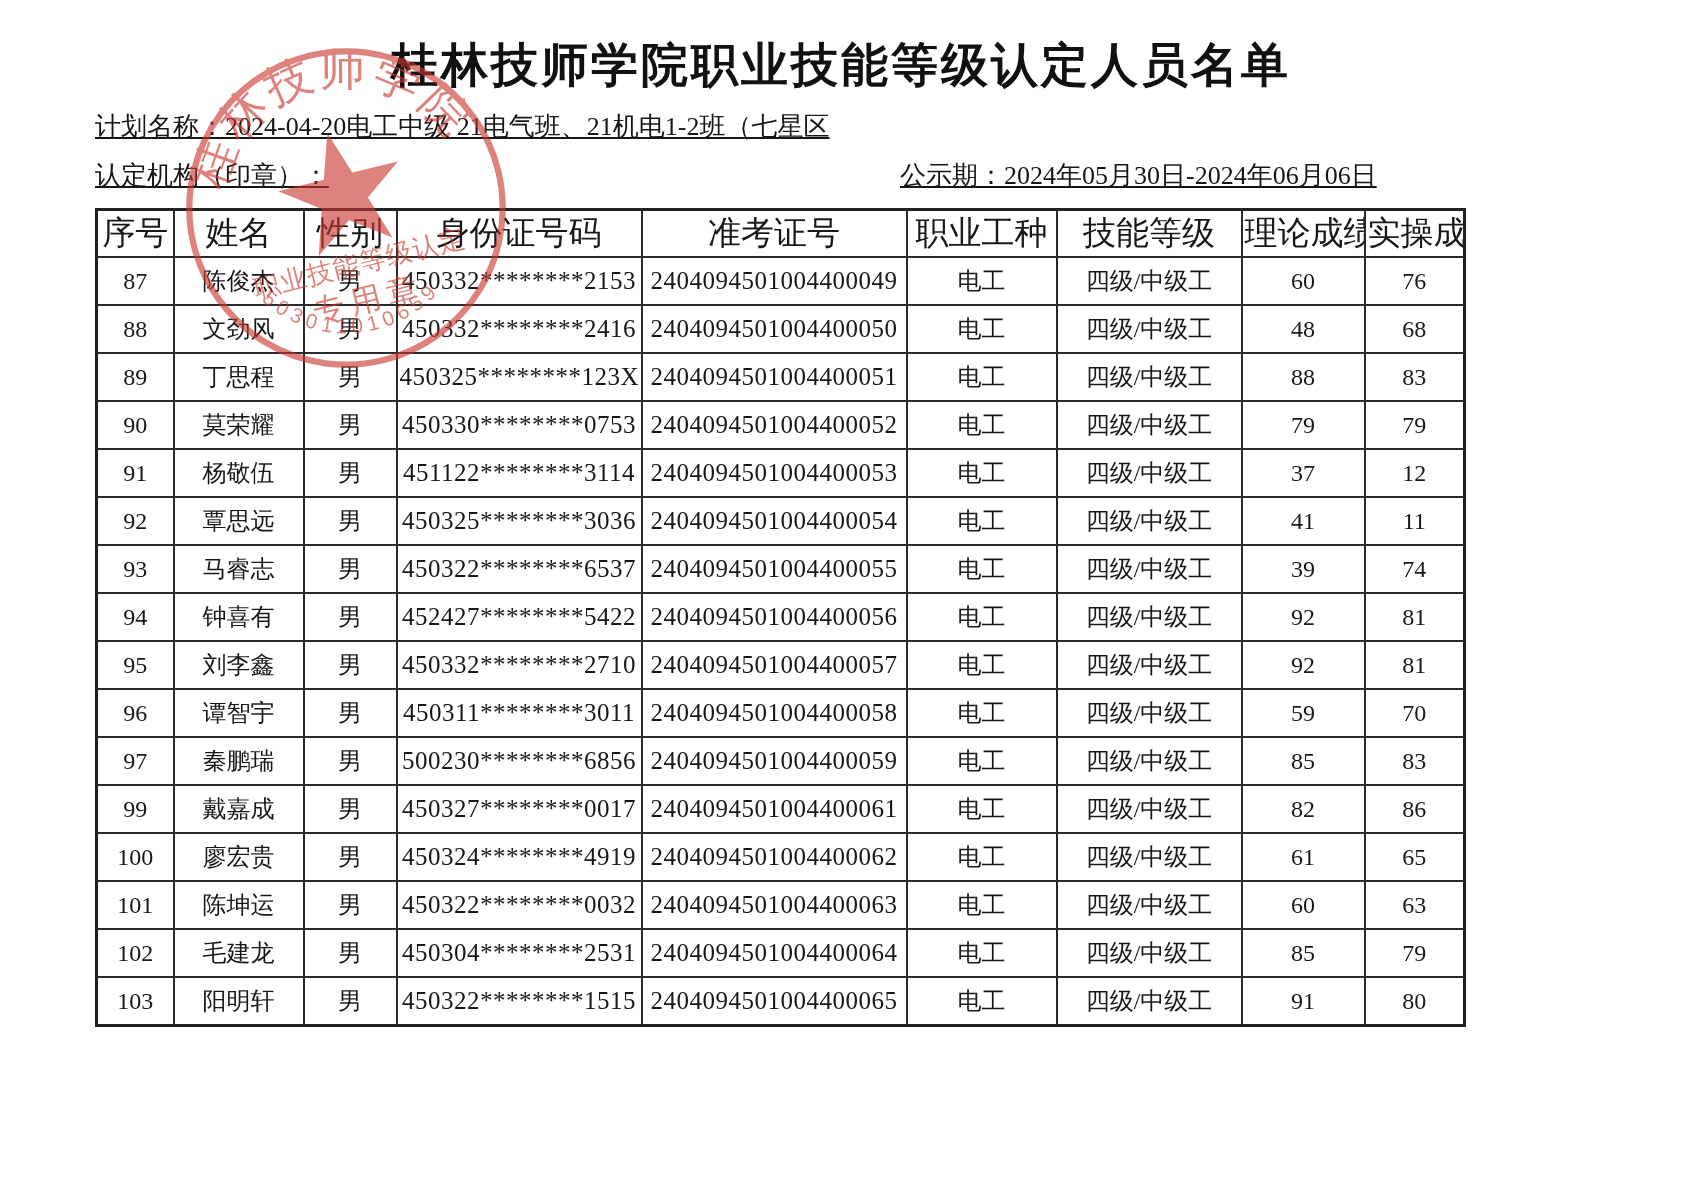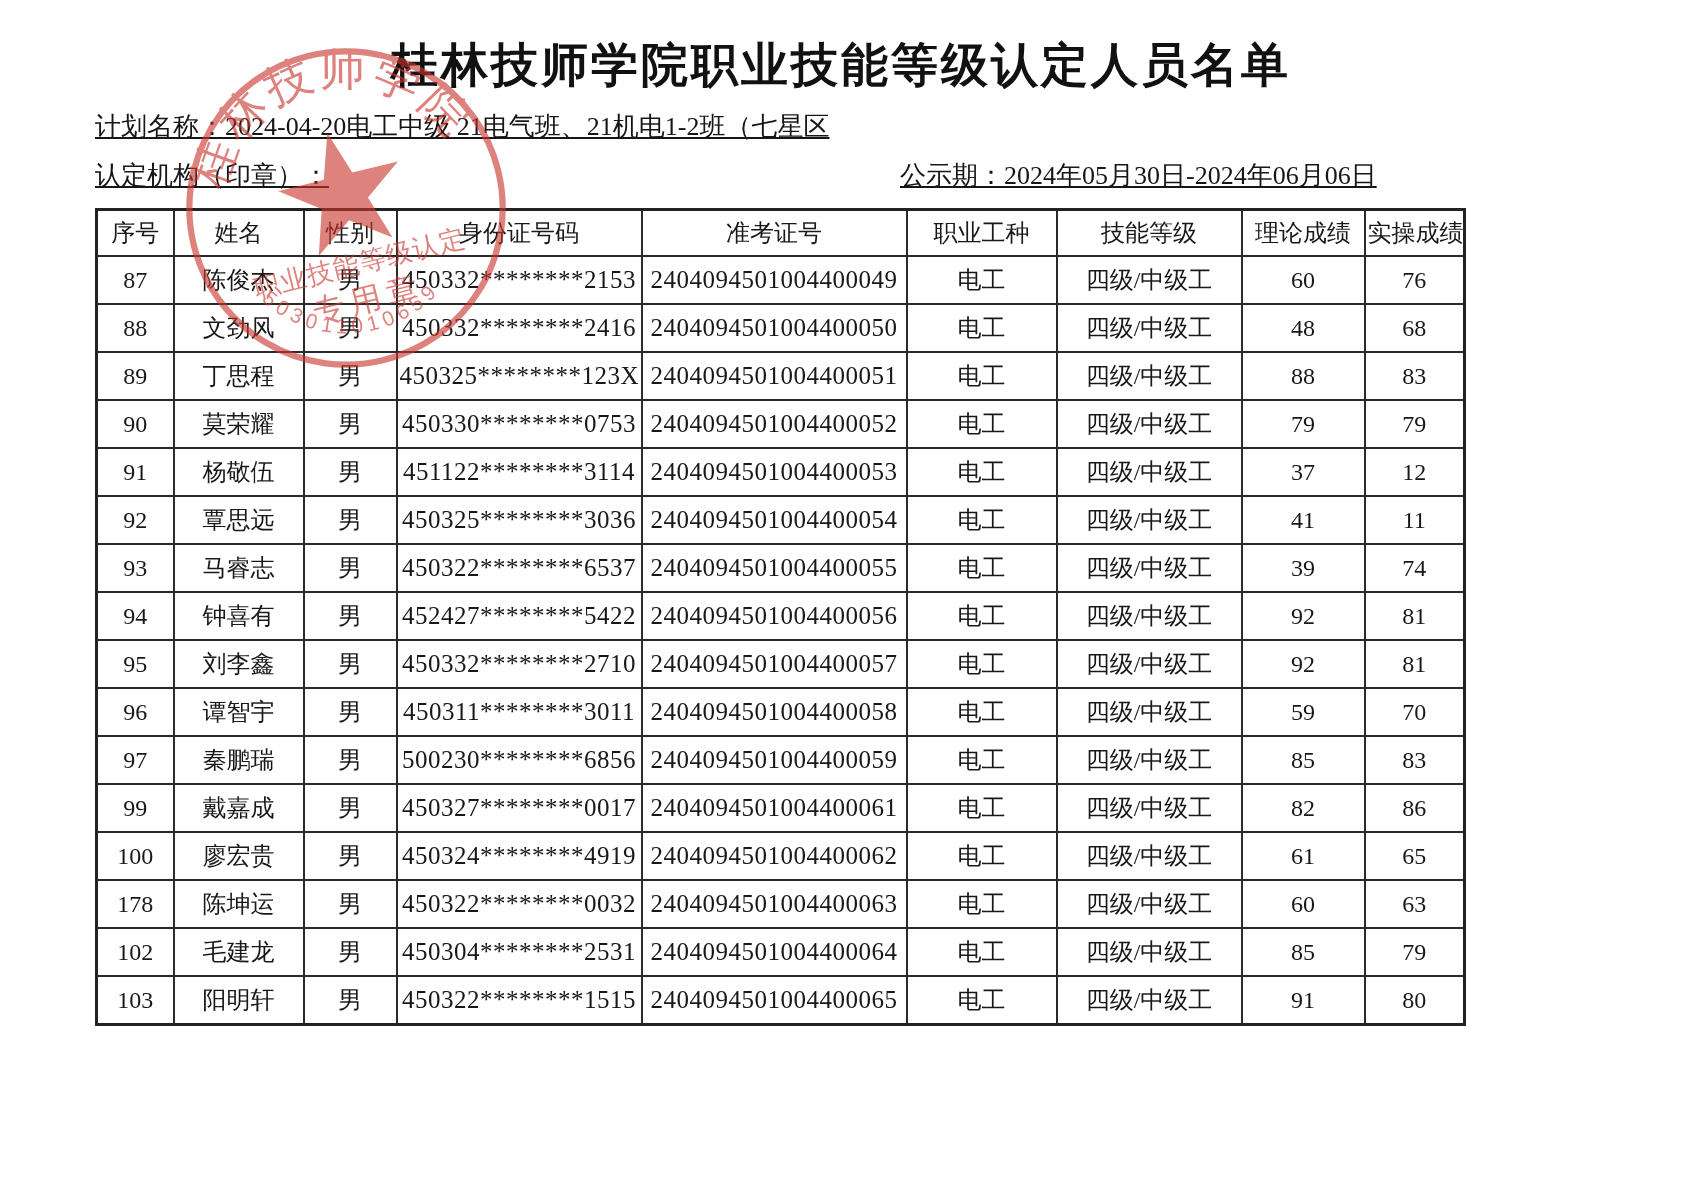--- a/index.html
+++ b/index.html
@@ -49,21 +49,21 @@
     color:#181818;
   }
   .doc-table th, .doc-table td {
     border:2px solid #2a2a2a;
     padding:0 2px;
     font-weight:normal;
     overflow:hidden;
     white-space:nowrap;
   }
   .doc-table { border:3px solid #222; }
-  .doc-table thead th { height:44px; font-size:24px; }
+  .doc-table thead th { height:44px; font-size:33px; }
   .doc-table tbody td { height:46px; }
   
   .doc-table td:nth-child(4), .doc-table td:nth-child(5) { font-size:25px; letter-spacing:0.5px; }
   .stamp {
     position:absolute;
     left:158px; top:20px;
     width:376px; height:376px;
     transform:rotate(-14deg);
     opacity:0.62;
     pointer-events:none;
@@ -255,21 +255,21 @@
           <td>廖宏贵</td>
           <td>男</td>
           <td>450324********4919</td>
           <td>2404094501004400062</td>
           <td>电工</td>
           <td>四级/中级工</td>
           <td>61</td>
           <td>65</td>
         </tr>
         <tr>
-          <td>178</td>
+          <td>101</td>
           <td>陈坤运</td>
           <td>男</td>
           <td>450322********0032</td>
           <td>2404094501004400063</td>
           <td>电工</td>
           <td>四级/中级工</td>
           <td>60</td>
           <td>63</td>
         </tr>
         <tr>

